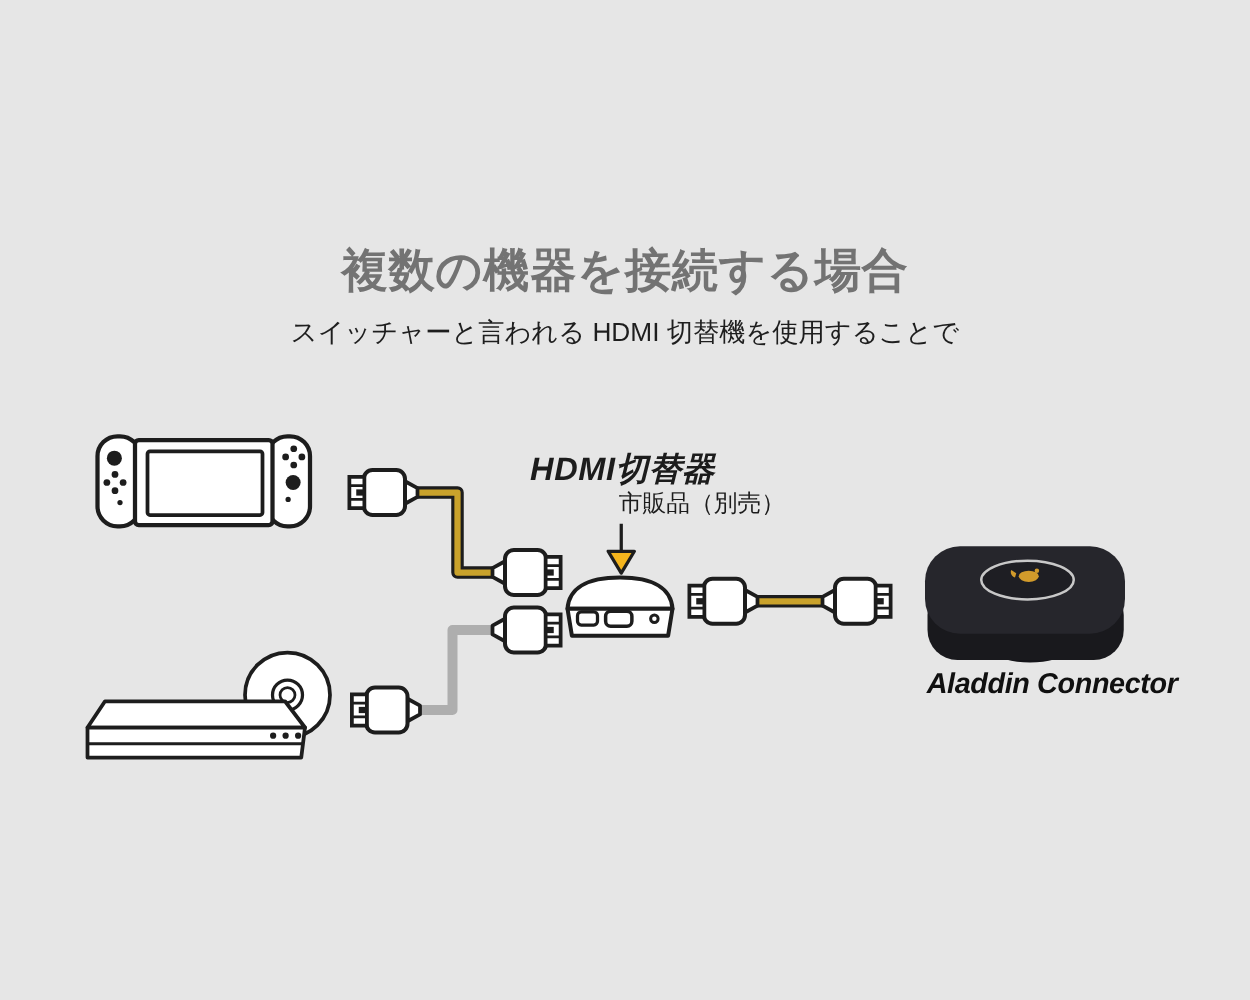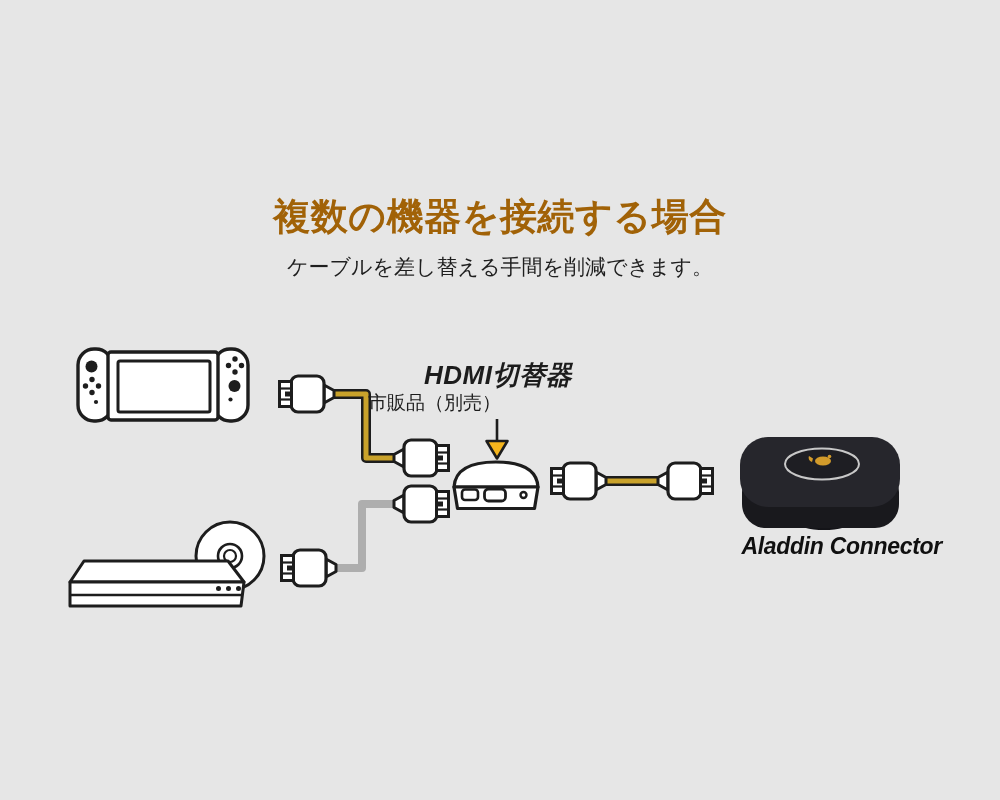--- a/index.html
+++ b/index.html
@@ -11,21 +11,21 @@
     background: #e6e6e6;
     overflow: hidden;
   }
   .title {
     position: absolute;
     left: 0; right: 0; top: 192px;
     text-align: center;
     font-size: 37px;
     font-weight: 900;
     letter-spacing: 0.5px;
-    color: #a16207;
+    color: #737373;
   }
   .subtitle {
     position: absolute;
     left: 0; right: 0; top: 252px;
     text-align: center;
     font-size: 21px;
     line-height: 29px;
     color: #1e1e1e;
   }
   .subtitle span { display: block; }
@@ -35,21 +35,21 @@
     text-align: center;
     font-size: 26px;
     font-weight: 800;
     letter-spacing: 0.5px;
     color: #1c1c1c;
     font-style: italic;
   }
   .hdmi-sub {
     position: absolute;
     left: 368px; top: 390px; width: 260px;
-    text-align: left;
+    text-align: right;
     font-size: 19px;
     color: #1c1c1c;
   }
   .aladdin-label {
     position: absolute;
     left: 702px; top: 533px; width: 240px;
     text-align: right;
     font-size: 23px;
     font-weight: 800;
     font-style: italic;
@@ -59,21 +59,21 @@
   svg.diagram { position: absolute; left: 0; top: 0; }
 </style>
 </head>
 <body>
 
 <div class="stage">
 
   <div class="title">複数の機器を接続する場合</div>
 
   <div class="subtitle">
-    <span>ケーブルを差し替える手間を削減できます。</span>
+    <span>スイッチャーと言われる HDMI 切替機を使用することで</span>
   </div>
 
   <svg class="diagram" width="1000" height="800" viewBox="0 0 1000 800">
     <defs>
       <g id="hdmi-plug">
         <path d="M46,9 L56,14.5 L56,21.5 L46,27 Z" fill="#ffffff" stroke="#1d1d1d" stroke-width="3" stroke-linejoin="round"></path>
         <rect x="13" y="0" width="33" height="36" rx="7" fill="#ffffff" stroke="#1d1d1d" stroke-width="3.2"></rect>
         <rect x="1.5" y="5.5" width="12" height="25" fill="#ffffff" stroke="#1d1d1d" stroke-width="3"></rect>
         <line x1="1.5" y1="12.5" x2="13.5" y2="12.5" stroke="#1d1d1d" stroke-width="2.2"></line>
         <line x1="1.5" y1="23.5" x2="13.5" y2="23.5" stroke="#1d1d1d" stroke-width="2.2"></line>

